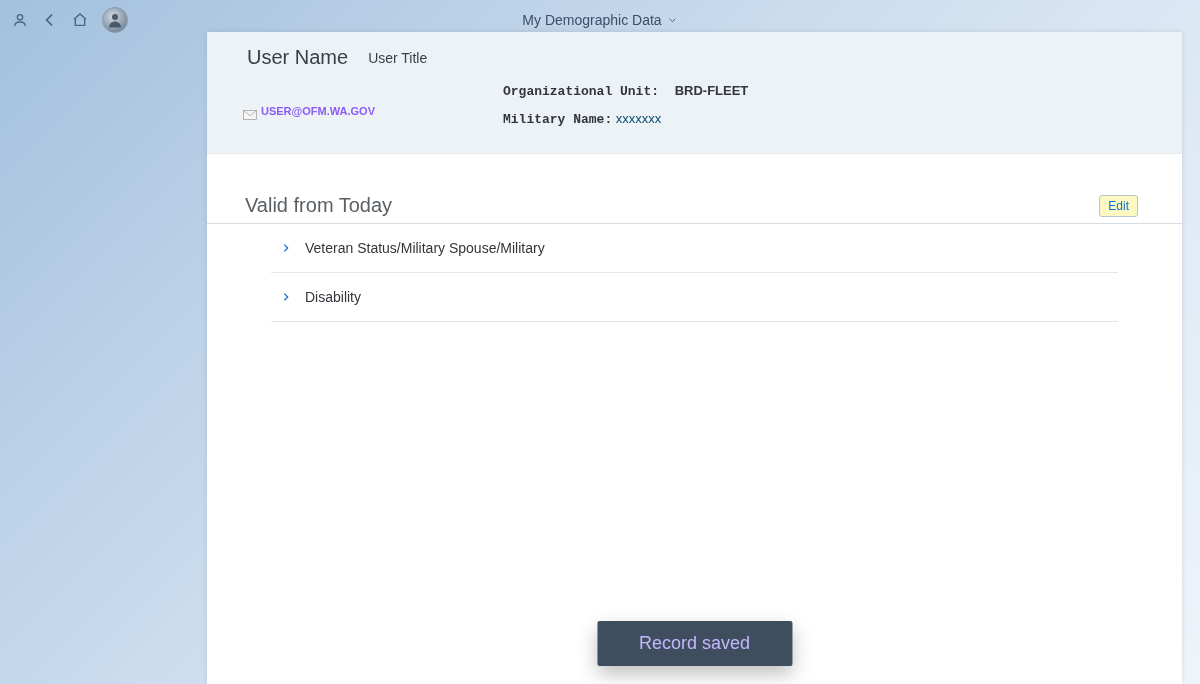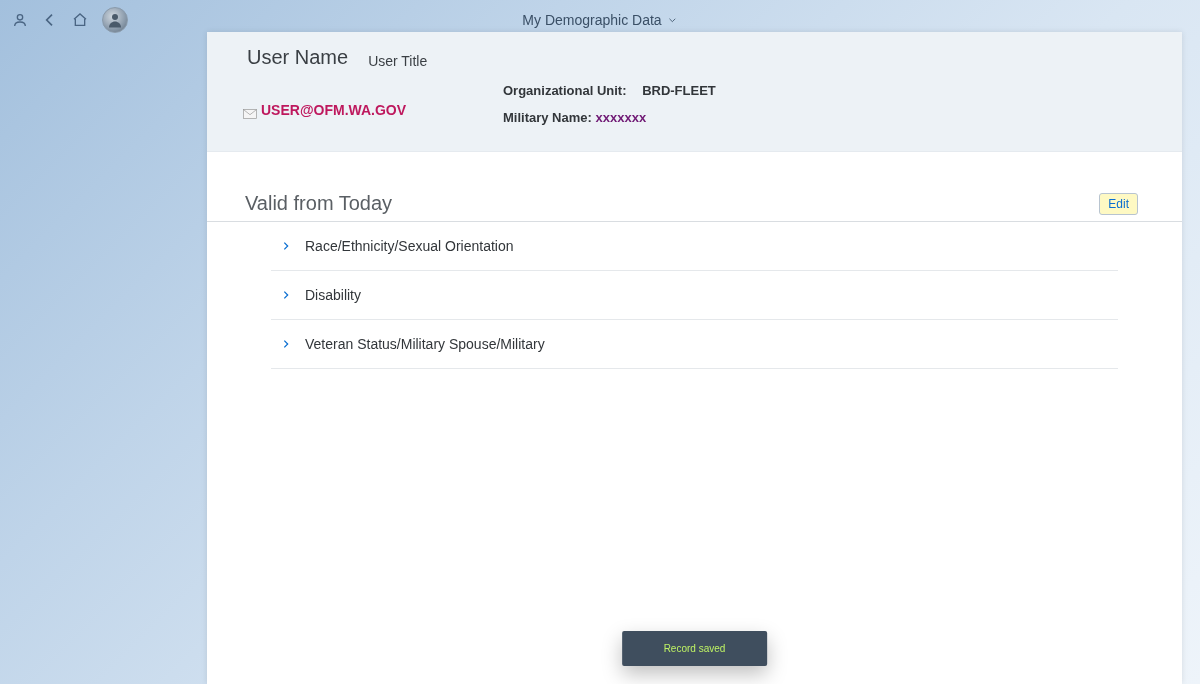--- a/index.html
+++ b/index.html
@@ -64,21 +64,21 @@
     background: #fff;
     box-shadow: 0 0 6px rgba(0,0,0,0.1);
   }
   .header-block {
     background: #edf2f6;
     padding: 14px 20px 14px 20px;
     border-bottom: 1px solid #e5eaef;
   }
   .name-row {
     display: flex;
-    align-items: flex-end;
+    align-items: center;
     gap: 20px;
     margin-bottom: 14px;
     margin-left: 20px;
   }
   .user-name {
     font-size: 20px;
     color: #3a3f44;
     font-weight: 400;
   }
   .user-title {
@@ -95,31 +95,31 @@
     align-items: center;
     gap: 4px;
     min-width: 200px;
   }
   .mail-icon-sm {
     width: 14px;
     height: 10px;
     display:inline-block;
   }
   .email-link {
-    color: #be185d;
-    font-size: 14px;
+    color: #8b5cf6;
+    font-size: 11px;
     font-weight: 600;
     text-decoration: none;
   }
   .org-block {
     font-size: 13px;
     color: #32363a;
   }
-  .org-block .label { font-weight: 700; }
-  .org-block .link { color: #701a75; font-weight: 700; cursor:pointer;}
+  .org-block .label { font-weight: 700; font-family: Liberation Mono, monospace; }
+  .org-block .link { color: #0c4a6e; font-weight: 400; cursor:pointer;}
   .org-block .value { font-weight: 600; margin-left: 12px; }
   .org-line { margin-bottom: 12px; }
 
   .subheader-row {
     display: flex;
     justify-content: space-between;
     align-items: center;
     padding: 40px 44px 6px 38px;
     border-bottom: 1px solid #d9dde1;
   }
@@ -157,22 +157,22 @@
   .section-label {
     font-size: 14px;
     color: #32363a;
   }
   .toast {
     position: absolute;
     left: 50%;
     transform: translateX(-50%);
     bottom: 18px;
     background: #3f4e5e;
-    color: #bef264;
-    font-size: 10px;
+    color: #c4b5fd;
+    font-size: 18px;
     padding: 12px 42px;
     border-radius: 2px;
     box-shadow: 0 8px 20px rgba(0,0,0,0.25);
   }
 </style>
 </head>
 <body>
 
 <div class="topbar">
   <div class="topbar-left">
@@ -241,33 +241,27 @@
   <div class="subheader-row">
     <span class="valid-text">Valid from Today</span>
     <button class="edit-btn">Edit</button>
   </div>
 
   <div class="sections">
     <div class="section-row">
       <svg class="chevron-right" viewBox="0 0 24 24" fill="none" stroke="currentColor" stroke-width="3">
           <polyline points="8 4 16 12 8 20"></polyline>
         </svg>
-      <span class="section-label">Race/Ethnicity/Sexual Orientation</span>
+      <span class="section-label">Veteran Status/Military Spouse/Military</span>
     </div>
     <div class="section-row">
       <svg class="chevron-right" viewBox="0 0 24 24" fill="none" stroke="currentColor" stroke-width="3">
           <polyline points="8 4 16 12 8 20"></polyline>
         </svg>
       <span class="section-label">Disability</span>
     </div>
-    <div class="section-row">
-      <svg class="chevron-right" viewBox="0 0 24 24" fill="none" stroke="currentColor" stroke-width="3">
-          <polyline points="8 4 16 12 8 20"></polyline>
-        </svg>
-      <span class="section-label">Veteran Status/Military Spouse/Military</span>
-    </div>
   </div>
 
   <div class="toast">
     <span>Record saved</span>
   </div>
 
 </div>
 
 </body></html>

